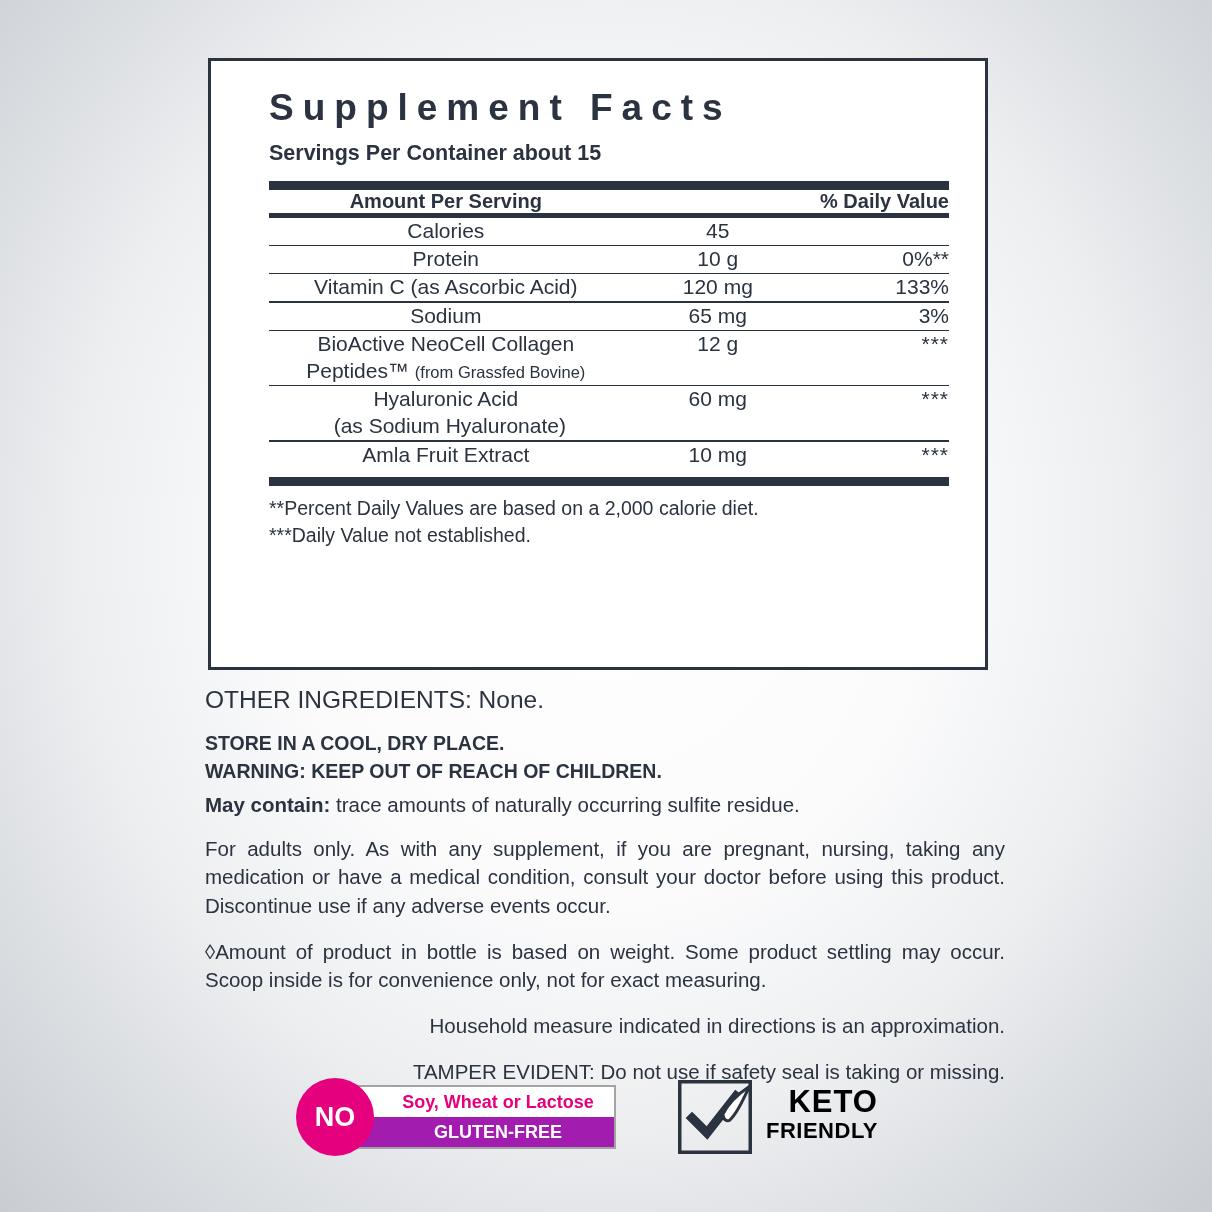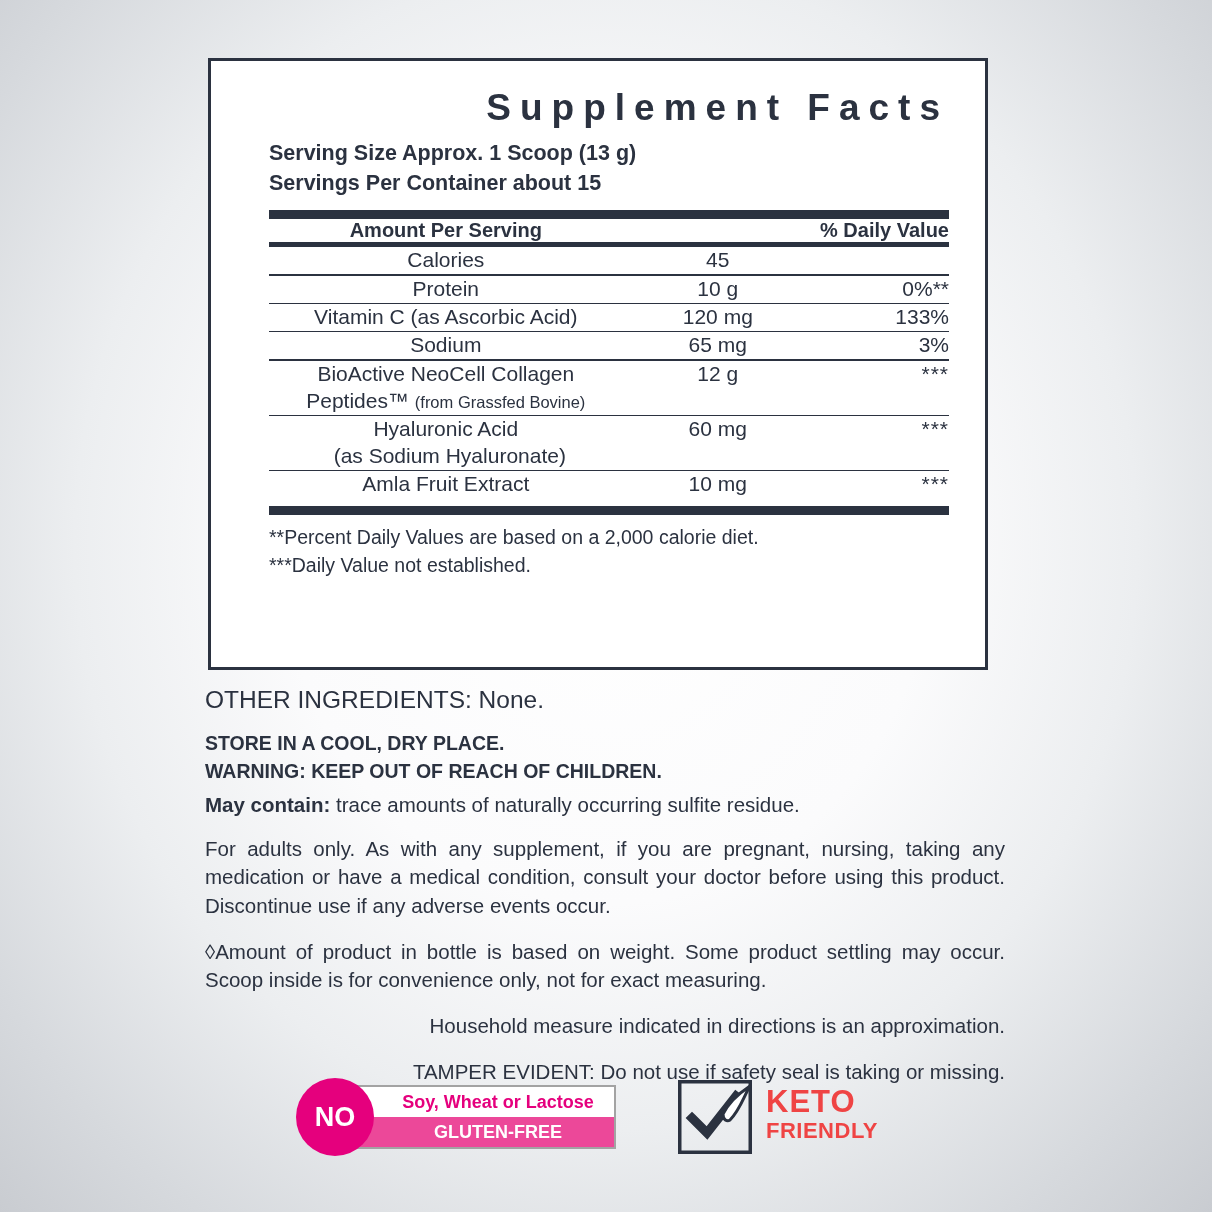--- a/index.html
+++ b/index.html
@@ -36,21 +36,21 @@
   .sf-inner {
     position: absolute;
     left: 58px;
     top: 26px;
     width: 680px;
   }
   .sf-title {
     font-size: 37px;
     font-weight: bold;
     letter-spacing: 9px;
-    text-align: right;
+    text-align: left;
     color: #2b3240;
     margin-bottom: 10px;
     white-space: nowrap;
   }
   .sf-serving {
     font-size: 21.5px;
     font-weight: bold;
     line-height: 1.38;
     color: #2b3240;
   }
@@ -179,21 +179,21 @@
     align-items: center;
     justify-content: center;
     padding-left: 26px;
     font-size: 18px;
     font-weight: bold;
     color: #e5007d;
     box-sizing: border-box;
   }
   .no-box-bot {
     height: 30px;
-    background: #ec4899;
+    background: #a21caf;
     color: #ffffff;
     display: flex;
     align-items: center;
     justify-content: center;
     padding-left: 26px;
     font-size: 18px;
     font-weight: bold;
     box-sizing: border-box;
   }
   .keto {
@@ -206,37 +206,37 @@
   .keto-mark {
     position: absolute;
     left: 0; top: 6px;
     width: 74px; height: 74px;
   }
   .keto-text {
     position: absolute;
     left: 88px;
     top: 12px;
     font-weight: bold;
-    color: #ef4444;
+    color: #000000;
     line-height: 1.05;
+    text-align: right;
   }
   .keto-text .l1 { font-size: 31px; letter-spacing: 1px; }
   .keto-text .l2 { font-size: 22px; letter-spacing: 0.5px; }
 </style>
 </head>
 <body>
 
 <div class="page">
 
   <div class="sf-panel">
     <div class="sf-inner">
 
       <div class="sf-title">Supplement Facts</div>
 
-      <div class="sf-serving">Serving Size Approx. 1 Scoop (13 g)</div>
       <div class="sf-serving">Servings Per Container about 15</div>
 
       <div class="rule-thick"></div>
 
       <table class="sf-table">
         <tbody>
             <tr class="hdr-row">
           <td class="col-name">Amount Per Serving</td>
           <td class="col-amt"></td>
           <td class="col-dv">% Daily Value</td>

